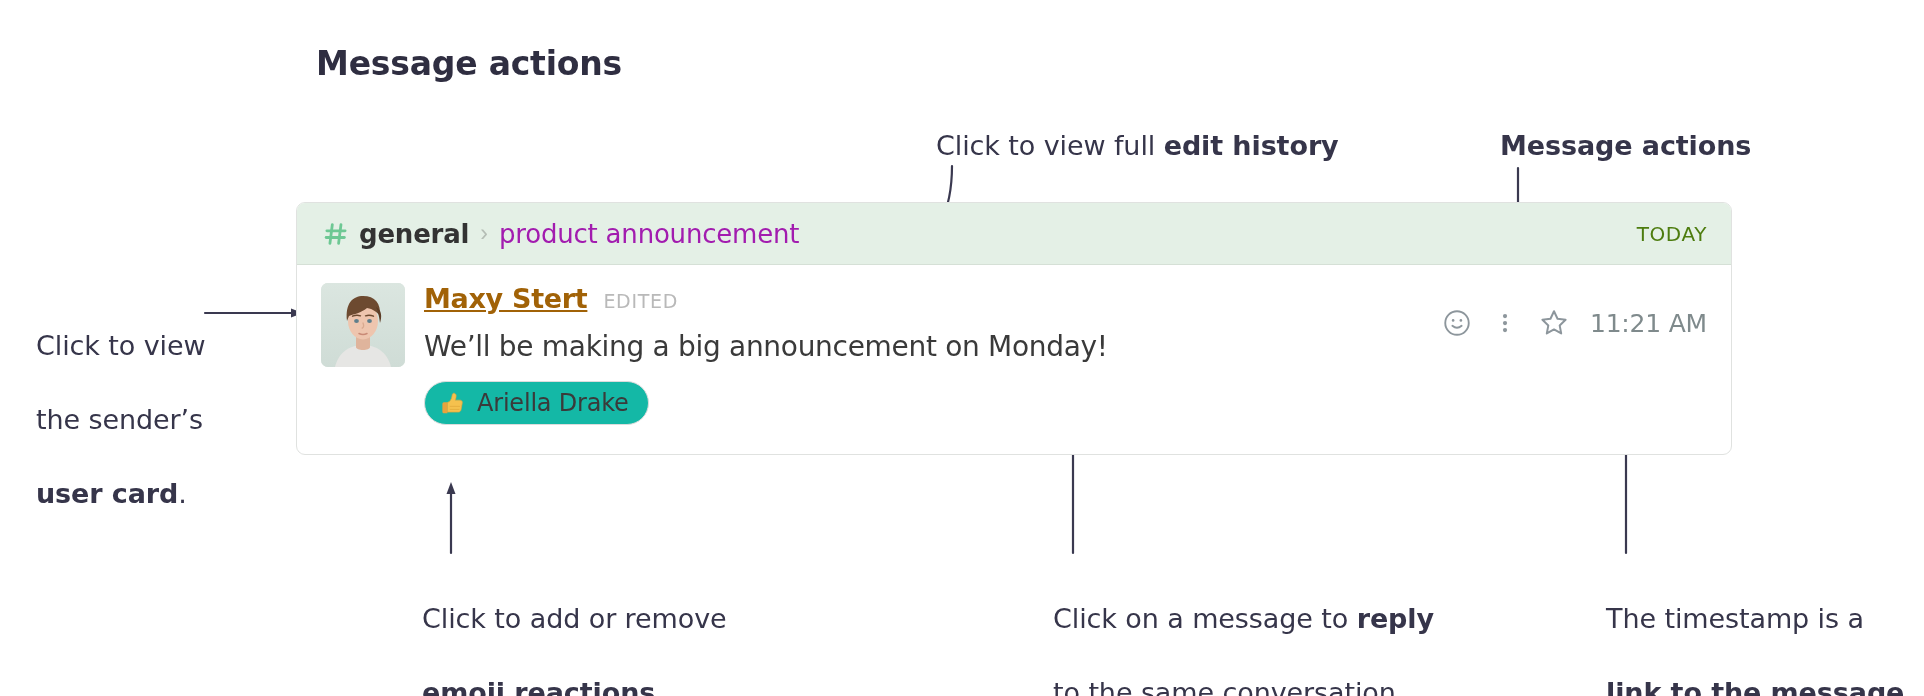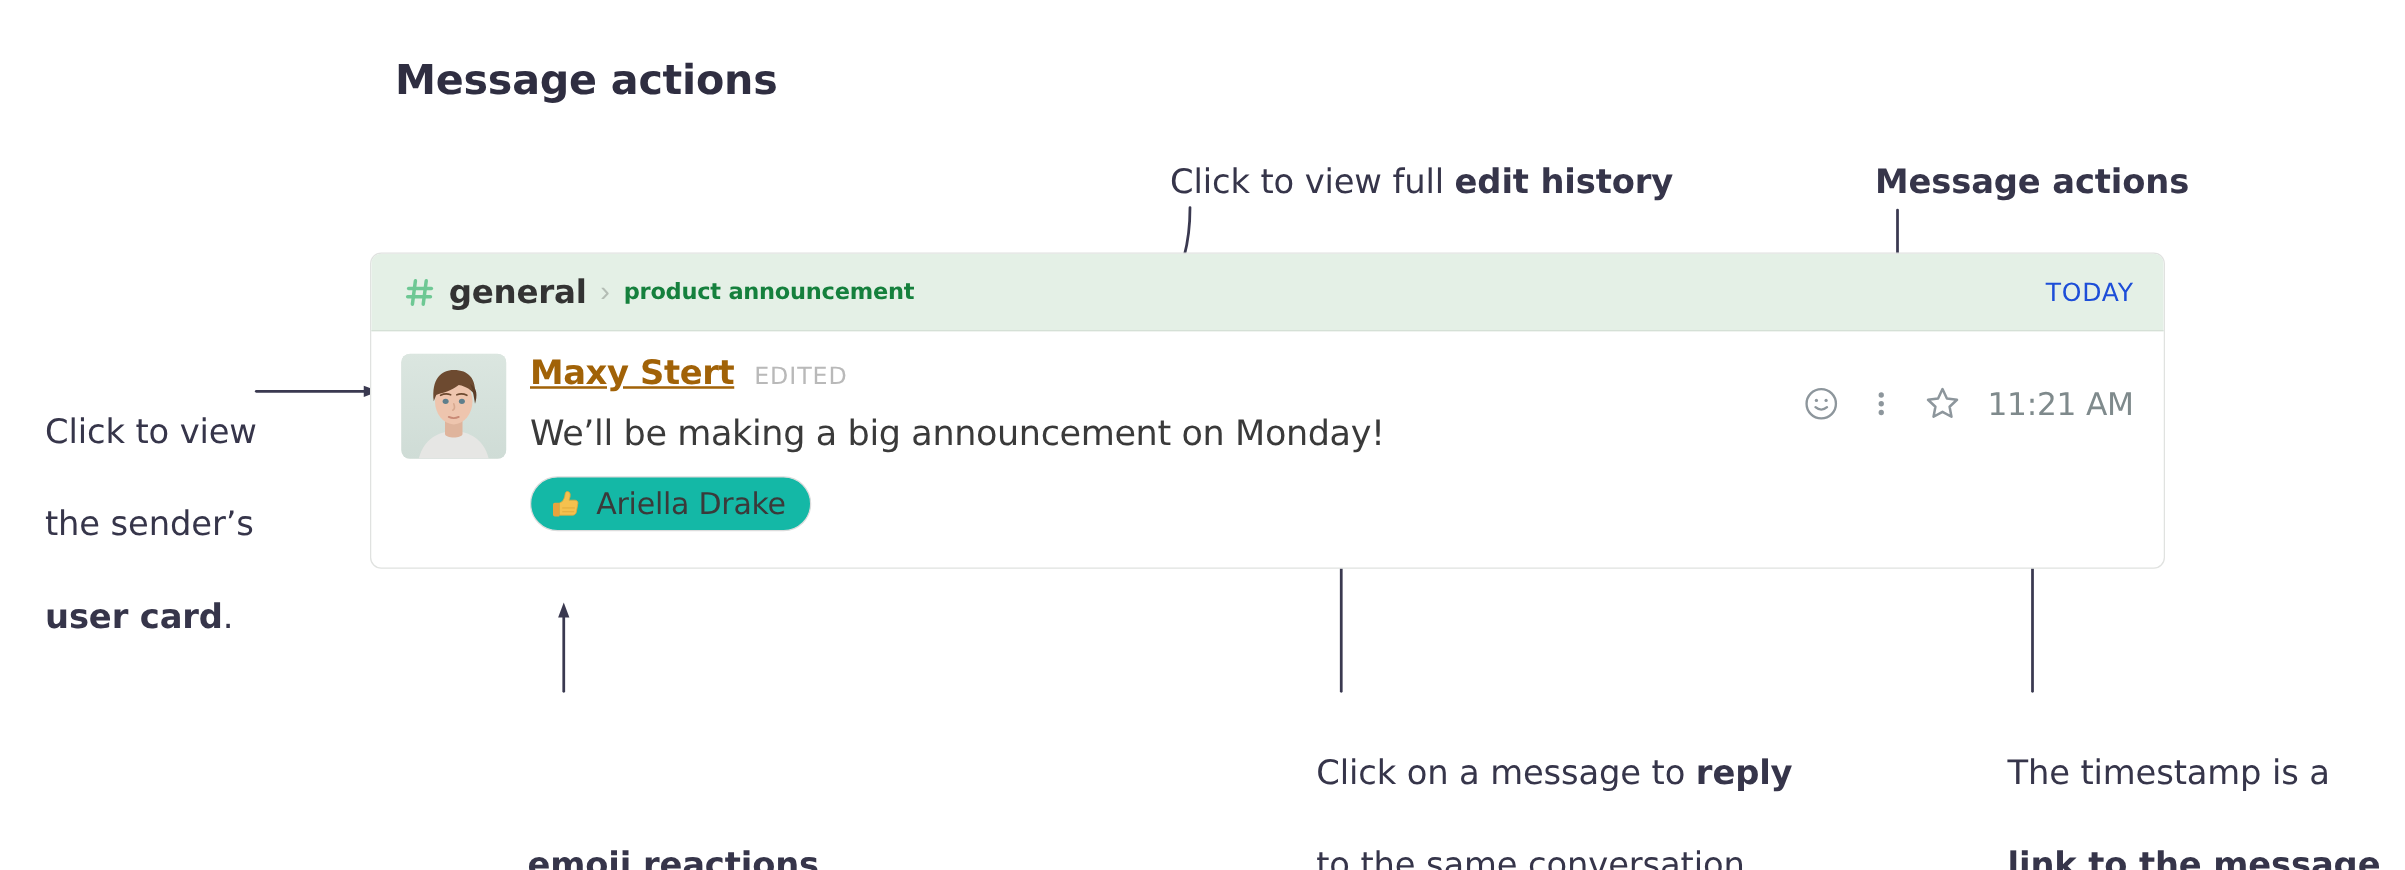--- a/index.html
+++ b/index.html
@@ -67,30 +67,30 @@
     letter-spacing: -0.2px;
   }
   .bc-sep {
     margin: 0 11px;
     font-size: 23px;
     color: #b4bdb5;
     font-weight: 400;
   }
   .bc-topic {
     font-family: "DejaVu Sans", sans-serif;
-    font-size: 18px;
-    font-weight: 700;
-    color: #15803d;
+    font-size: 26px;
+    font-weight: 400;
+    color: #a21caf;
     letter-spacing: -0.2px;
   }
   .today {
     margin-left: auto;
     font-family: "DejaVu Sans", sans-serif;
     font-size: 20px;
-    color: #1d4ed8;
+    color: #4d7c0f;
     letter-spacing: 0.6px;
   }
 
   .msg-row {
     position: relative;
     display: flex;
     padding: 18px 24px 0 24px;
     height: 190px;
   }
   .avatar {
@@ -216,21 +216,21 @@
     <span>Click to view full </span><b>edit history</b><br>
     <span>for this message.</span>
   </div>
 
   <div class="anno" style="left:1500px; top:90px; width:300px;">
     <b>Message actions</b><br>
     <span>menu.</span>
   </div>
 
   <div class="anno" style="left:422px; top:563px; width:360px;">
-    <br>
+    <span>Click to add or remove</span><br>
     <b>emoji reactions</b><span>.</span>
   </div>
 
   <div class="anno" style="left:1053px; top:563px; width:430px;">
     <span>Click on a message to </span><b>reply</b><br>
     <span>to the same conversation.</span>
   </div>
 
   <div class="anno" style="left:1606px; top:563px; width:320px;">
     <span>The timestamp is a</span><br>

